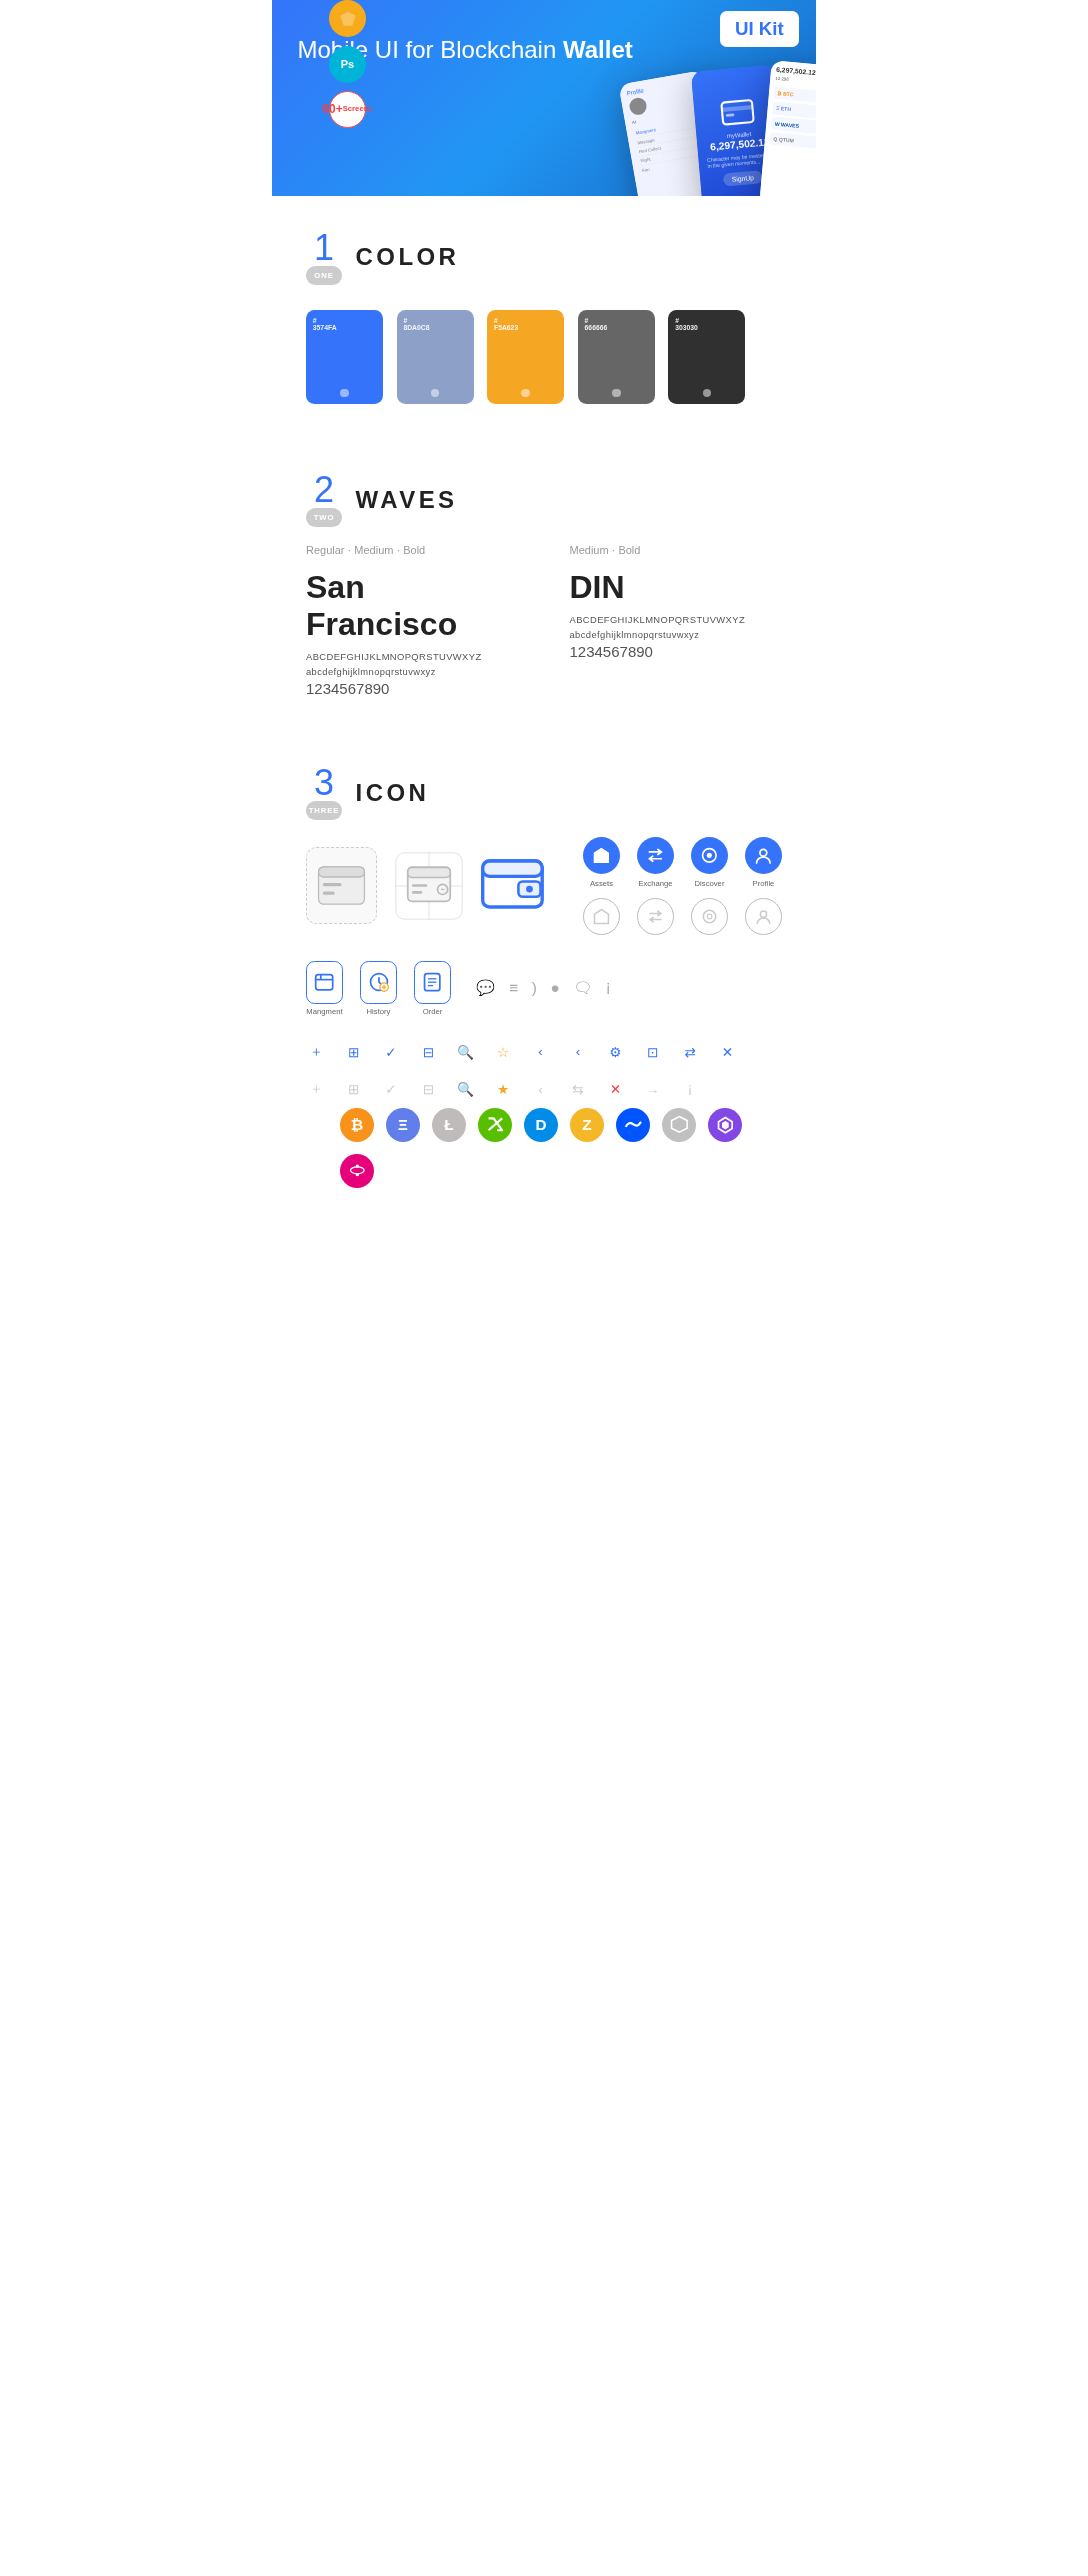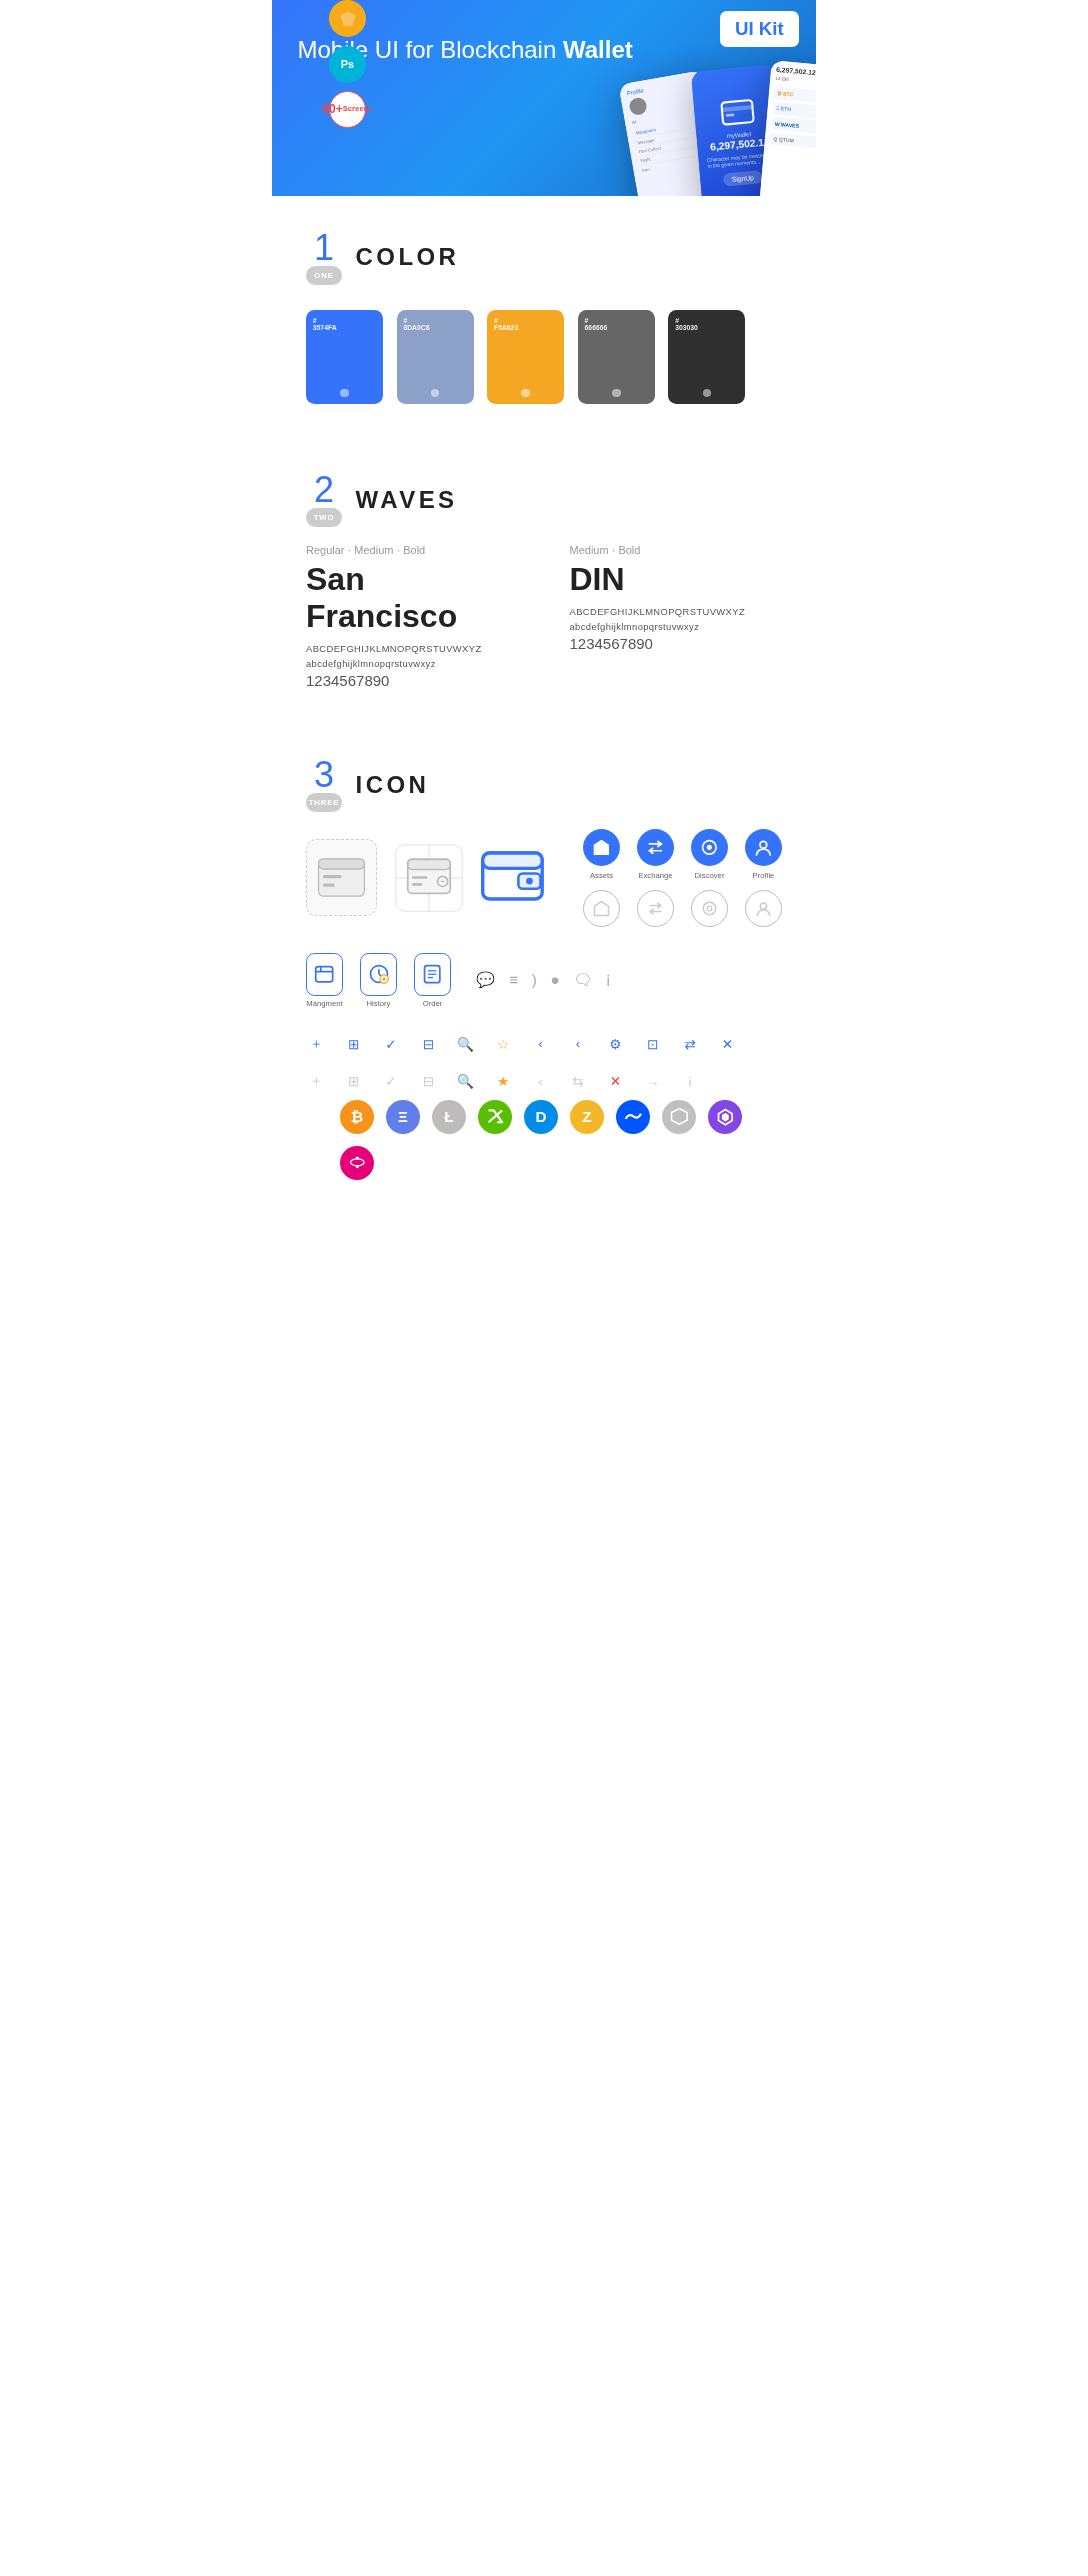--- a/index.html
+++ b/index.html
@@ -162,21 +162,21 @@
       padding: 0 34px 34px;
     }
     .font-grid {
       display: flex;
       gap: 51px;
     }
     .font-col { flex: 1; }
     .font-style-label {
       font-size: 11px;
       color: #999;
-      margin-bottom: 5px;
+      margin-bottom: 13px;
     }
     .font-name-sf {
       font-size: 32px;
       font-weight: 800;
       color: #222;
       margin-bottom: 8.5px;
     }
     .font-name-din {
       font-size: 32px;
       font-weight: 700;

